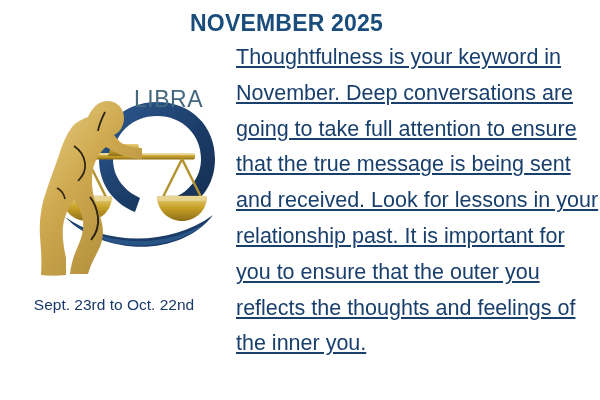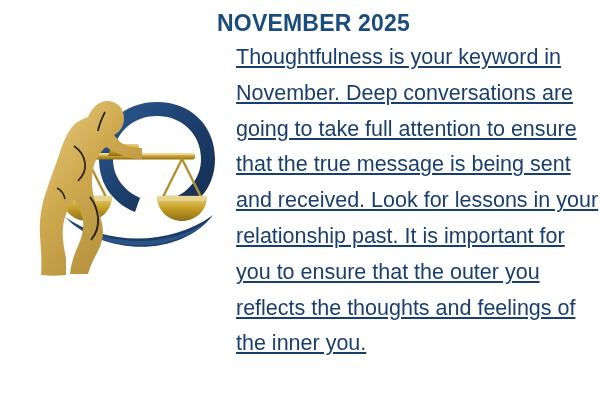--- a/index.html
+++ b/index.html
@@ -71,21 +71,20 @@
 
   #month-heading {
     position: absolute;
     left: -38px;
     top: 10px;
     font-size: 23px;
     font-weight: bold;
     letter-spacing: 0.2px;
     color: #1a4d7c;
     white-space: nowrap;
-    margin-left: 27px;
   }
 
   #horoscope-body {
     position: absolute;
     left: 8px;
     top: 40px;
     width: 364px;
     font-size: 21.5px;
     line-height: 35.8px;
     color: #193f6d;
@@ -188,21 +187,23 @@
                    C68 46 74 43 80 41 Z" fill="url(#bodyGold)"></path>
 
           <path d="M97 36 C94 42 91 48 90 55" fill="none" stroke="#2a2212" stroke-width="1.7"></path>
           <path d="M66 70 C72 74 76 80 77 87 C78 94 75 100 70 105" fill="none" stroke="#2a2212" stroke-width="1.7"></path>
           <path d="M82 121 C86 126 89 133 90 141 C91 150 88 158 83 164" fill="none" stroke="#2a2212" stroke-width="1.9"></path>
           <path d="M49 112 C53 114 56 118 57 123" fill="none" stroke="#2a2212" stroke-width="1.5"></path>
         </g>
       </svg>
     </div>
 
-
+    <div id="sign-name">LIBRA</div>
+
+    <div id="date-range">Sept. 23rd to Oct. 22nd</div>
   </div>
 
   <div id="text-panel">
     <div id="month-heading">NOVEMBER 2025</div>
     <div id="horoscope-body">Thoughtfulness is your keyword in November. Deep conversations are going to take full attention to ensure that the true message is being sent and received. Look for lessons in your relationship past. It is important for you to ensure that the outer you reflects the thoughts and feelings of the inner you.</div>
   </div>
 
 </div>
 
 </body></html>

